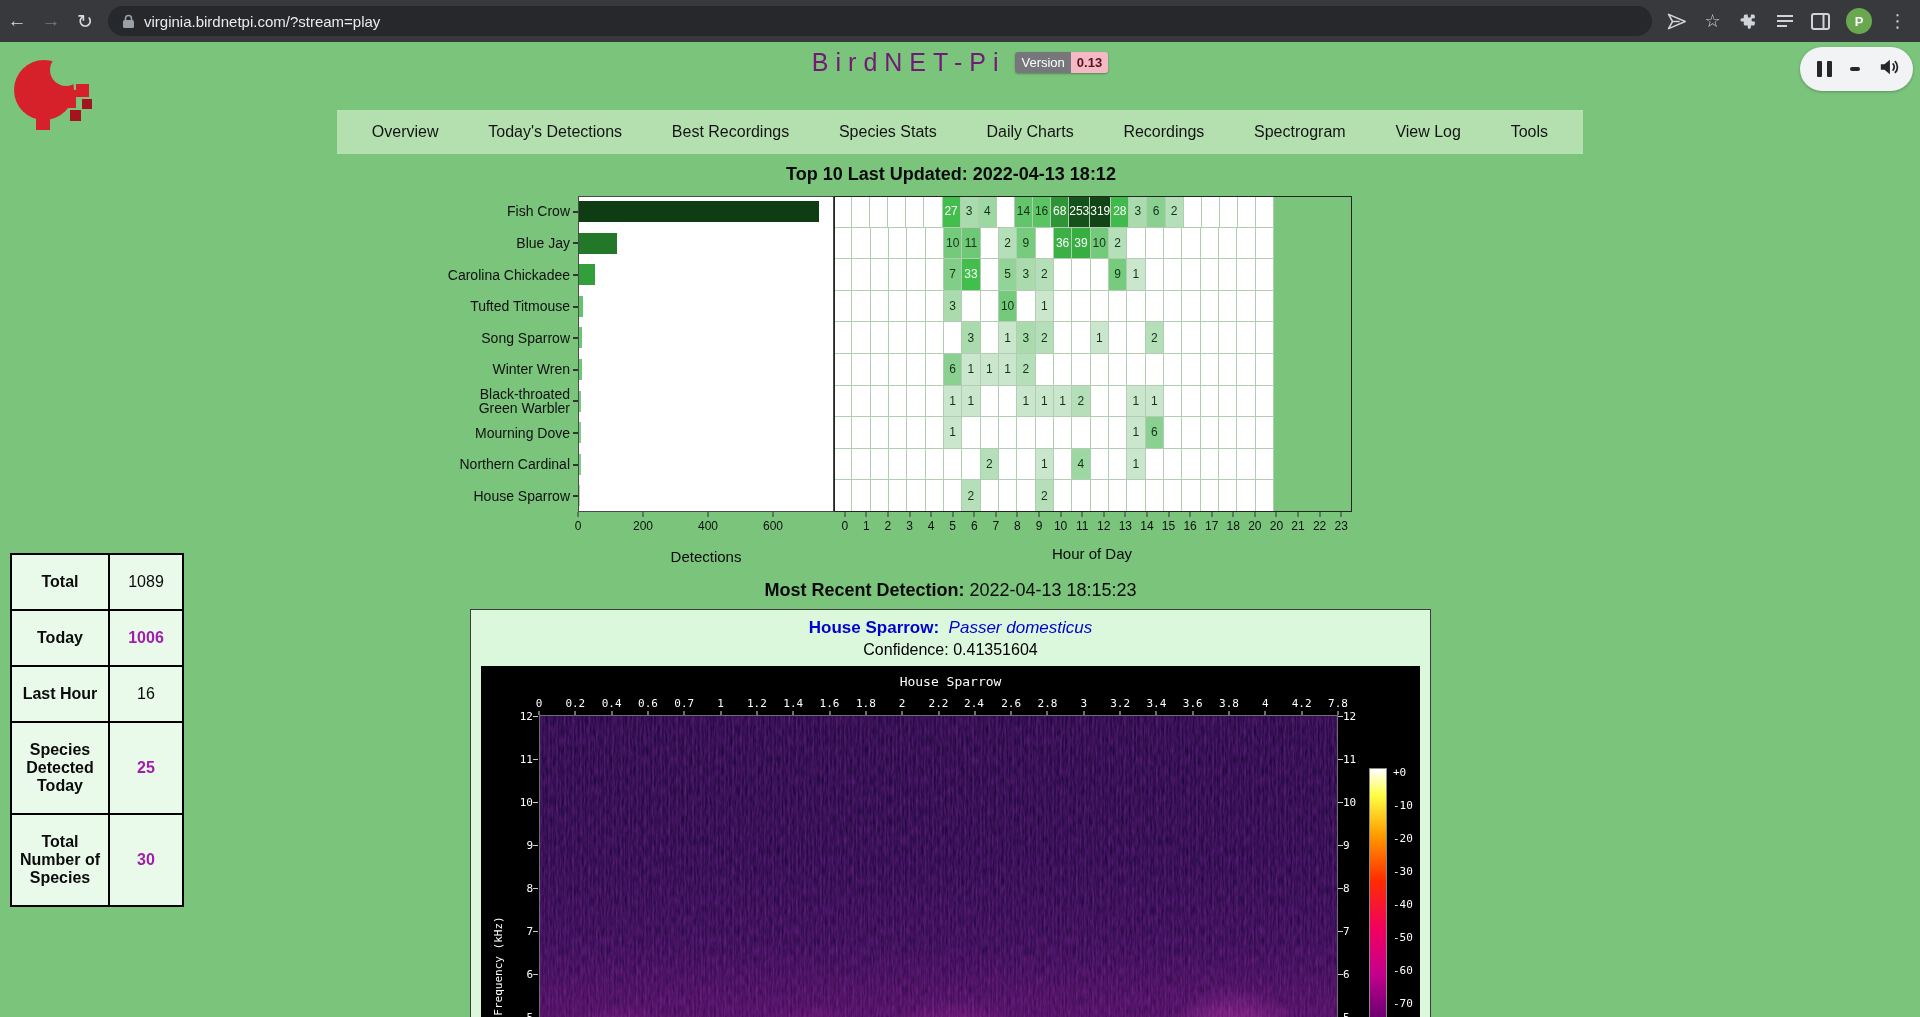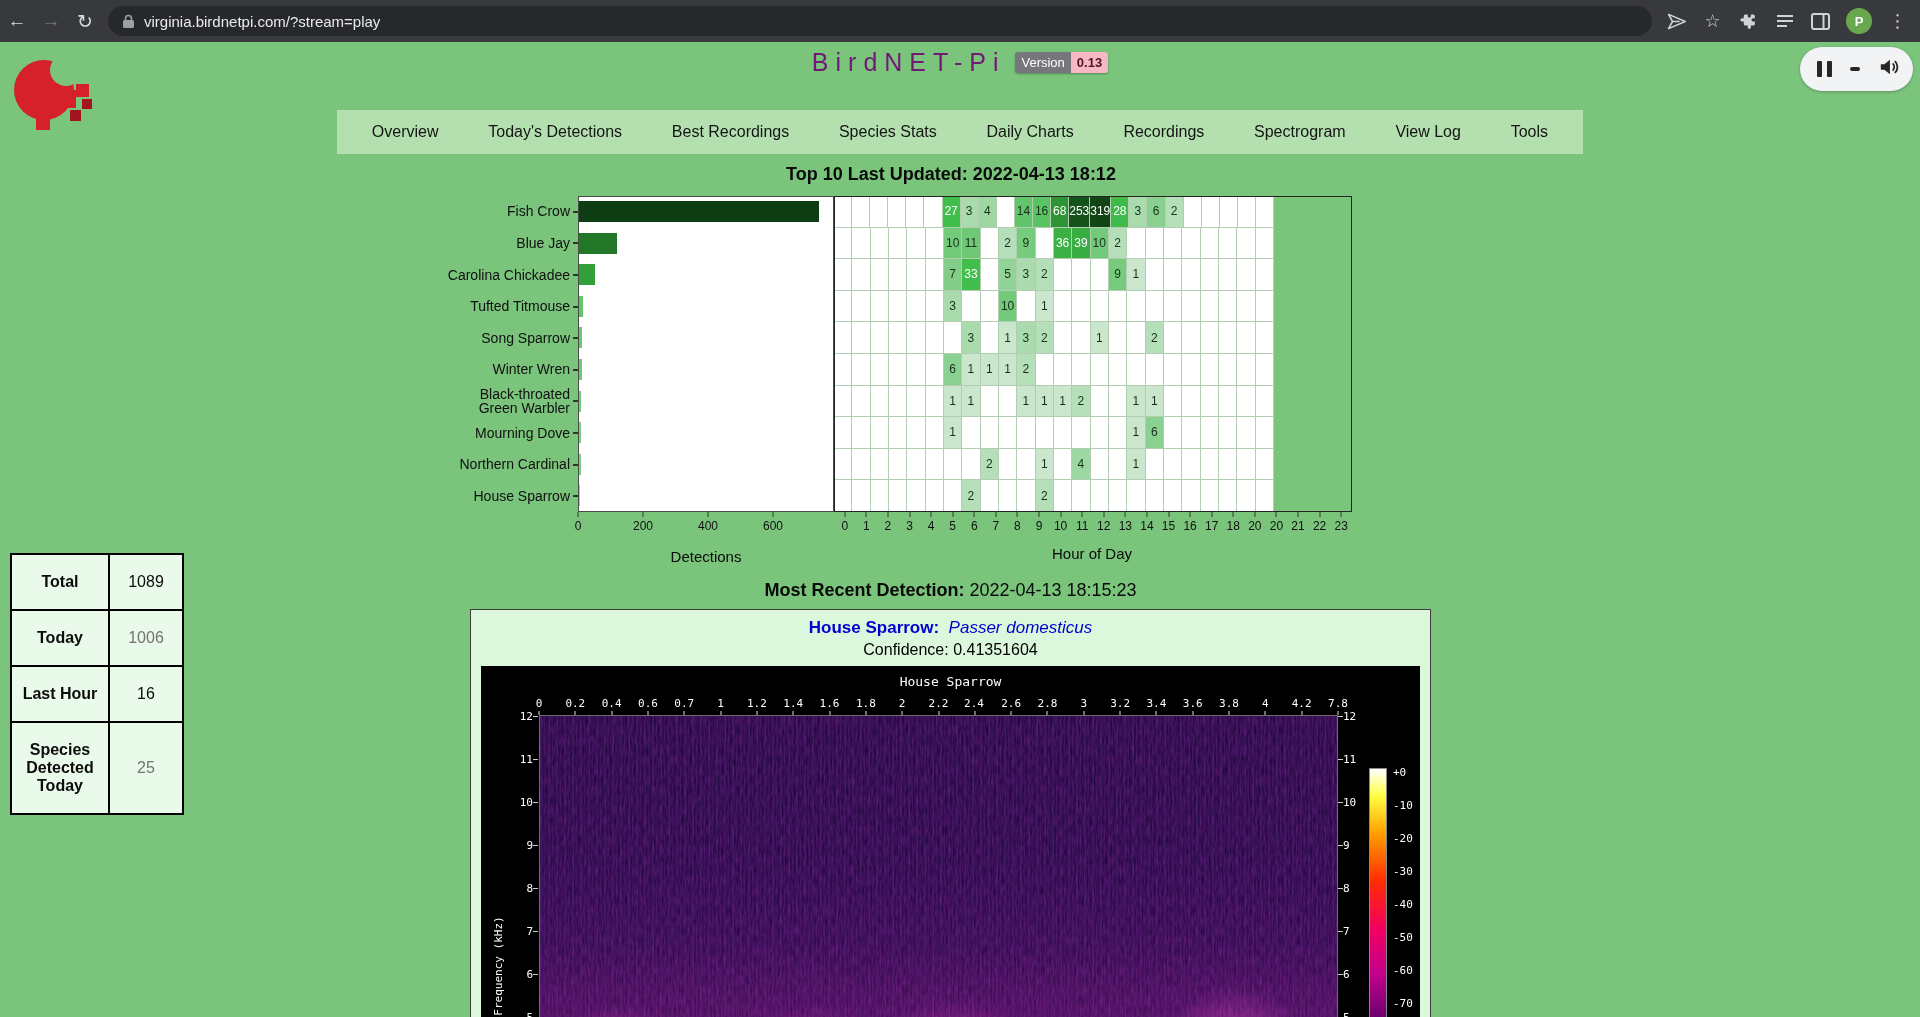--- a/index.html
+++ b/index.html
@@ -59,21 +59,21 @@
   .bar-axis{left:138px;width:256px;}
   .hour-axis{left:394px;width:518px;}
   .ax-mark{position:absolute;top:0;width:1px;height:5px;background:#333;transform:translateX(-50%);}
   .ax-lab{position:absolute;top:7px;transform:translateX(-50%);font-size:12px;color:#101010;}
   .axis-title{position:absolute;transform:translateX(-50%);font-size:15px;color:#0a0a0a;}
   
   .stats{position:absolute;left:10px;top:511px;border-collapse:collapse;background:#e9f9ea;}
   .stats th,.stats td{border:2px solid #000;font-size:16px;color:#0b0b0b;text-align:center;}
   .stats th{font-weight:bold;width:88px;padding:18px 4px;}
   .stats td{width:64px;padding:10px 4px;}
-  .stats .lnk{color:#737373;font-weight:normal;cursor:pointer;}
+  .stats .lnk{color:#a21caf;font-weight:bold;cursor:pointer;}
   
   .bottom-wrap{position:absolute;left:470px;top:538px;width:961px;text-align:center;}
   .most-recent{font-size:18px;color:#0a0a0a;}
   .most-recent b{font-weight:bold;}
   .panel{margin-top:8px;background:#dcf8dc;border:1px solid #3d3d3d;height:470px;position:relative;
     padding-top:8px;box-sizing:border-box;}
   .species-line{font-size:17px;color:#0000cf;}
   .species-line b{font-weight:bold;}
   .species-line i{font-style:italic;}
   .conf-line{font-size:16px;color:#000;margin-top:3px;}
@@ -628,20 +628,24 @@
           <th>Today</th>
           <td class="lnk">1006</td>
         </tr>
         <tr>
           <th>Last Hour</th>
           <td>16</td>
         </tr>
         <tr>
           <th>Species Detected Today</th>
           <td class="lnk">25</td>
+        </tr>
+        <tr>
+          <th>Total Number of Species</th>
+          <td class="lnk">30</td>
         </tr>
       </tbody>
   </table>
 
   <div class="bottom-wrap">
     <div class="most-recent">
       <b>Most Recent Detection:</b>
       <span>2022-04-13 18:15:23</span>
     </div>
     <div class="panel">

